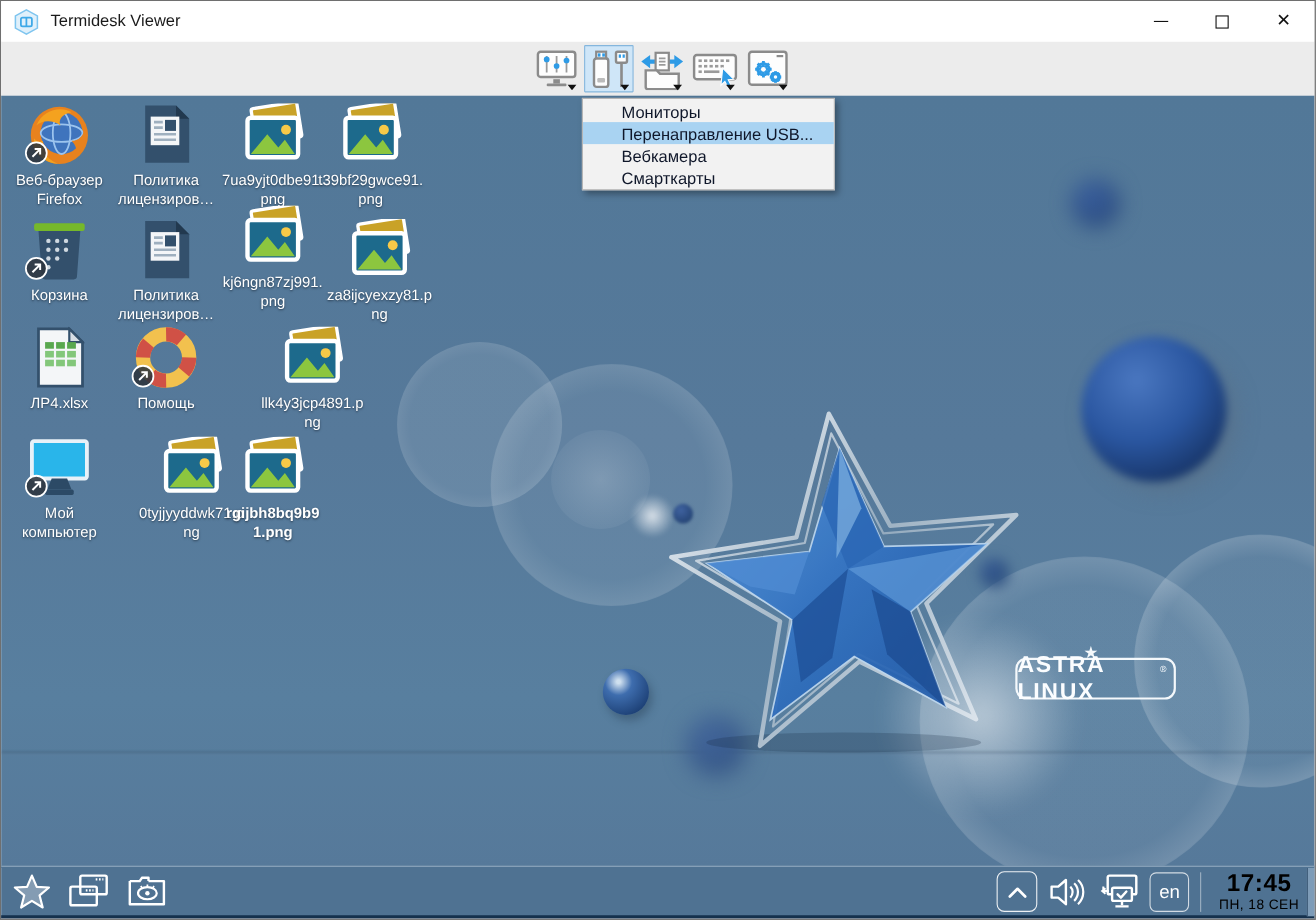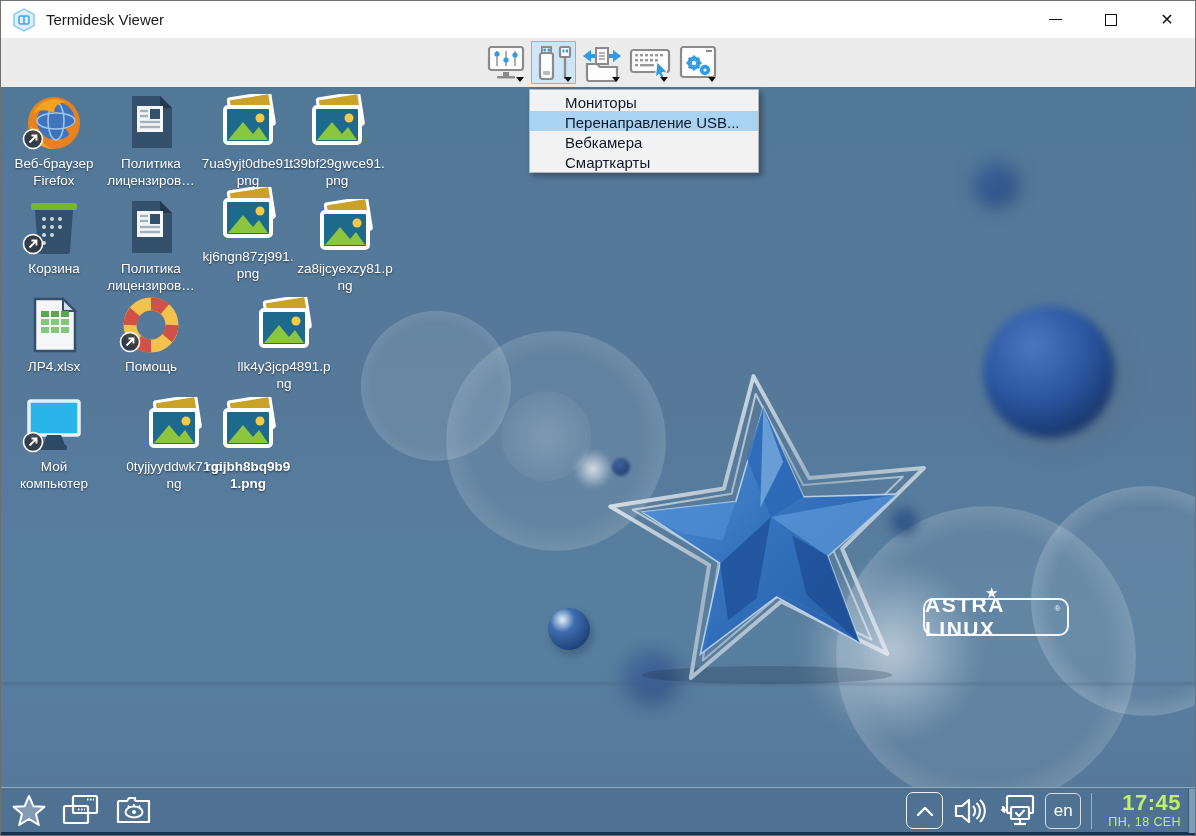--- a/index.html
+++ b/index.html
@@ -47,21 +47,21 @@
   
   .taskbar { position:absolute; left:0; bottom:0; width:100%; height:48px; background:#4f7292;
              border-top:1px solid #93abc0; box-shadow:inset 0 -3px 0 #15314d; }
   .tb-left { position:absolute; left:10px; top:0; height:45px; display:flex; align-items:center; gap:14px; }
   .tb-right { position:absolute; right:8px; top:0; height:45px; display:flex; align-items:center; gap:10px;margin-left:10px; }
   .tray-box { width:37px; height:37px; border:1.7px solid rgba(255,255,255,.9); border-radius:7px;
               display:flex; align-items:center; justify-content:center; }
   .lang-box { width:36px; height:36px; border:1.5px solid rgba(255,255,255,.75); border-radius:6px;
               display:flex; align-items:center; justify-content:center; font-size:17px; color:#fff; }
   .tray-divider { width:1px; height:36px; background:rgba(255,255,255,.45); }
-  .clock { text-align:right; color:#bef264; margin:0 6px; }
+  .clock { text-align:center; color:#000000; margin:0 6px; }
   .clock .time { font-size:22px; font-weight:700; line-height:1.02; letter-spacing:.5px; }
   .clock .date { font-size:12.5px; letter-spacing:.4px; }
   .show-desktop { position:absolute; right:0; top:1px; width:7px; height:44px; background:#7e9cb8; border-left:1px solid #3c5a77; }
 
   
   .astra { position:absolute; left:922px; top:511px; width:146px; height:38px; border:2.5px solid #f4f8fb;
            border-radius:10px; display:flex; align-items:center; justify-content:center;
            color:#fbfdff; font-size:21px; font-weight:700; letter-spacing:1.5px; }
   .astra .reg { font-size:8px; position:absolute; right:5px; top:4px; font-weight:400; }
   .astra-star { position:absolute; left:984px; top:497px; color:#f4f8fb; font-size:15px; }

